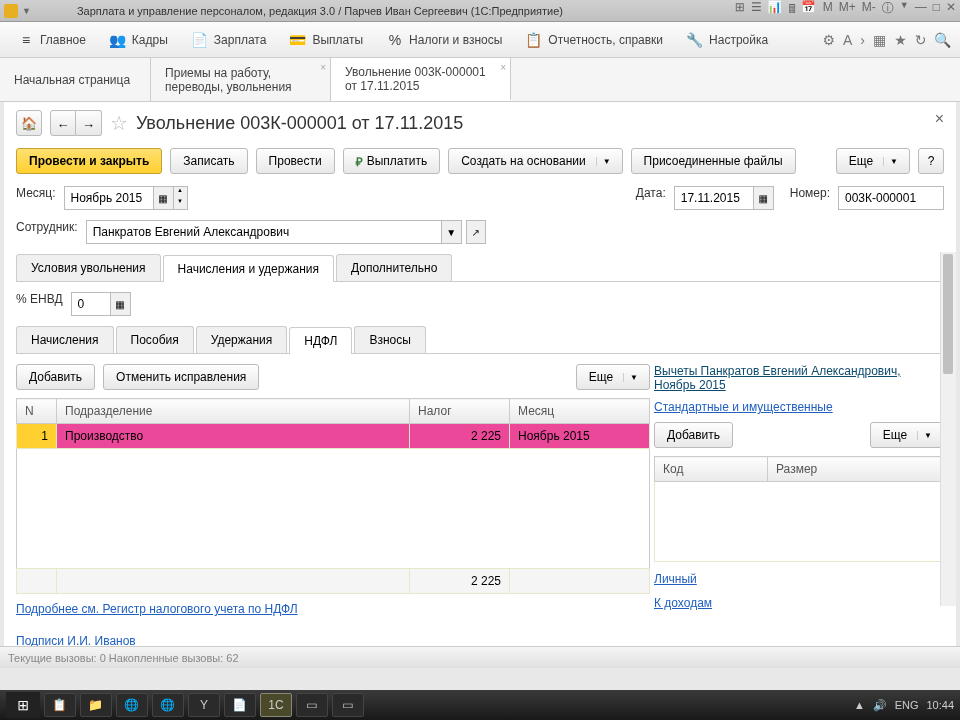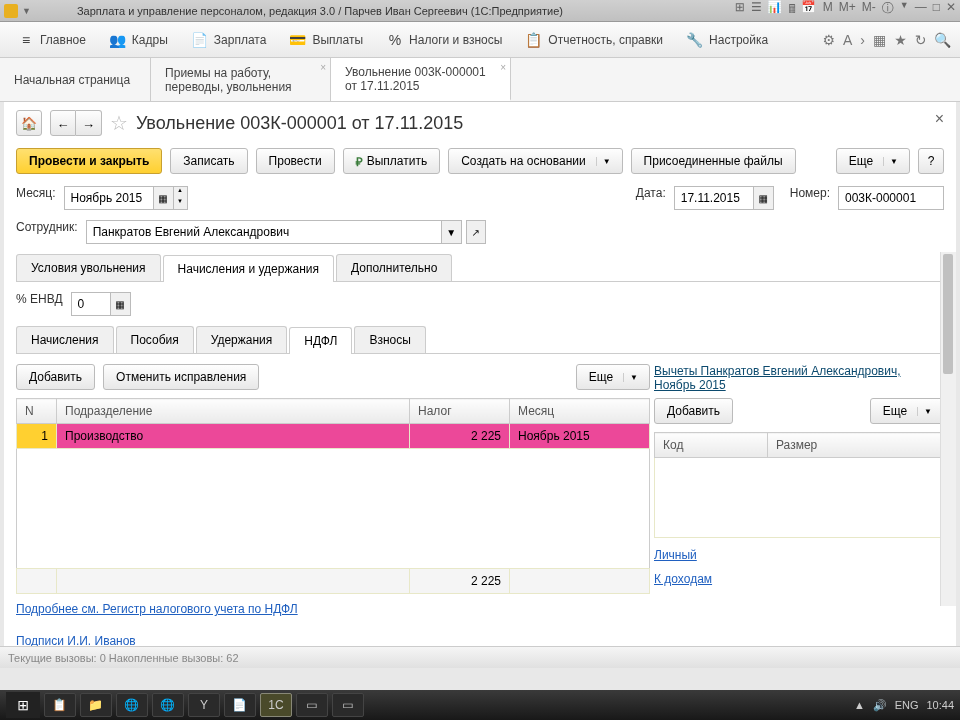--- a/index.html
+++ b/index.html
@@ -280,20 +280,23 @@
         </tr>
           </tfoot>
       </table>
       <div style="margin-top:8px">
         <span class="linky">Подробнее см. Регистр налогового учета по НДФЛ</span>
       </div>
     </div>
 
     <div class="right-col">
       <div class="right-title linky green">Вычеты Панкратов Евгений Александрович, Ноябрь 2015</div>
+      <div style="margin:8px 0">
+        <span class="linky">Стандартные и имущественные</span>
+      </div>
       <div class="table-toolbar">
         <button class="btn">Добавить</button>
         <div class="spacer"></div>
         <button class="btn split">Еще</button>
       </div>
       <table class="grid">
         <thead>
             <tr>
           <th>Код</th>
           <th>Размер</th>

